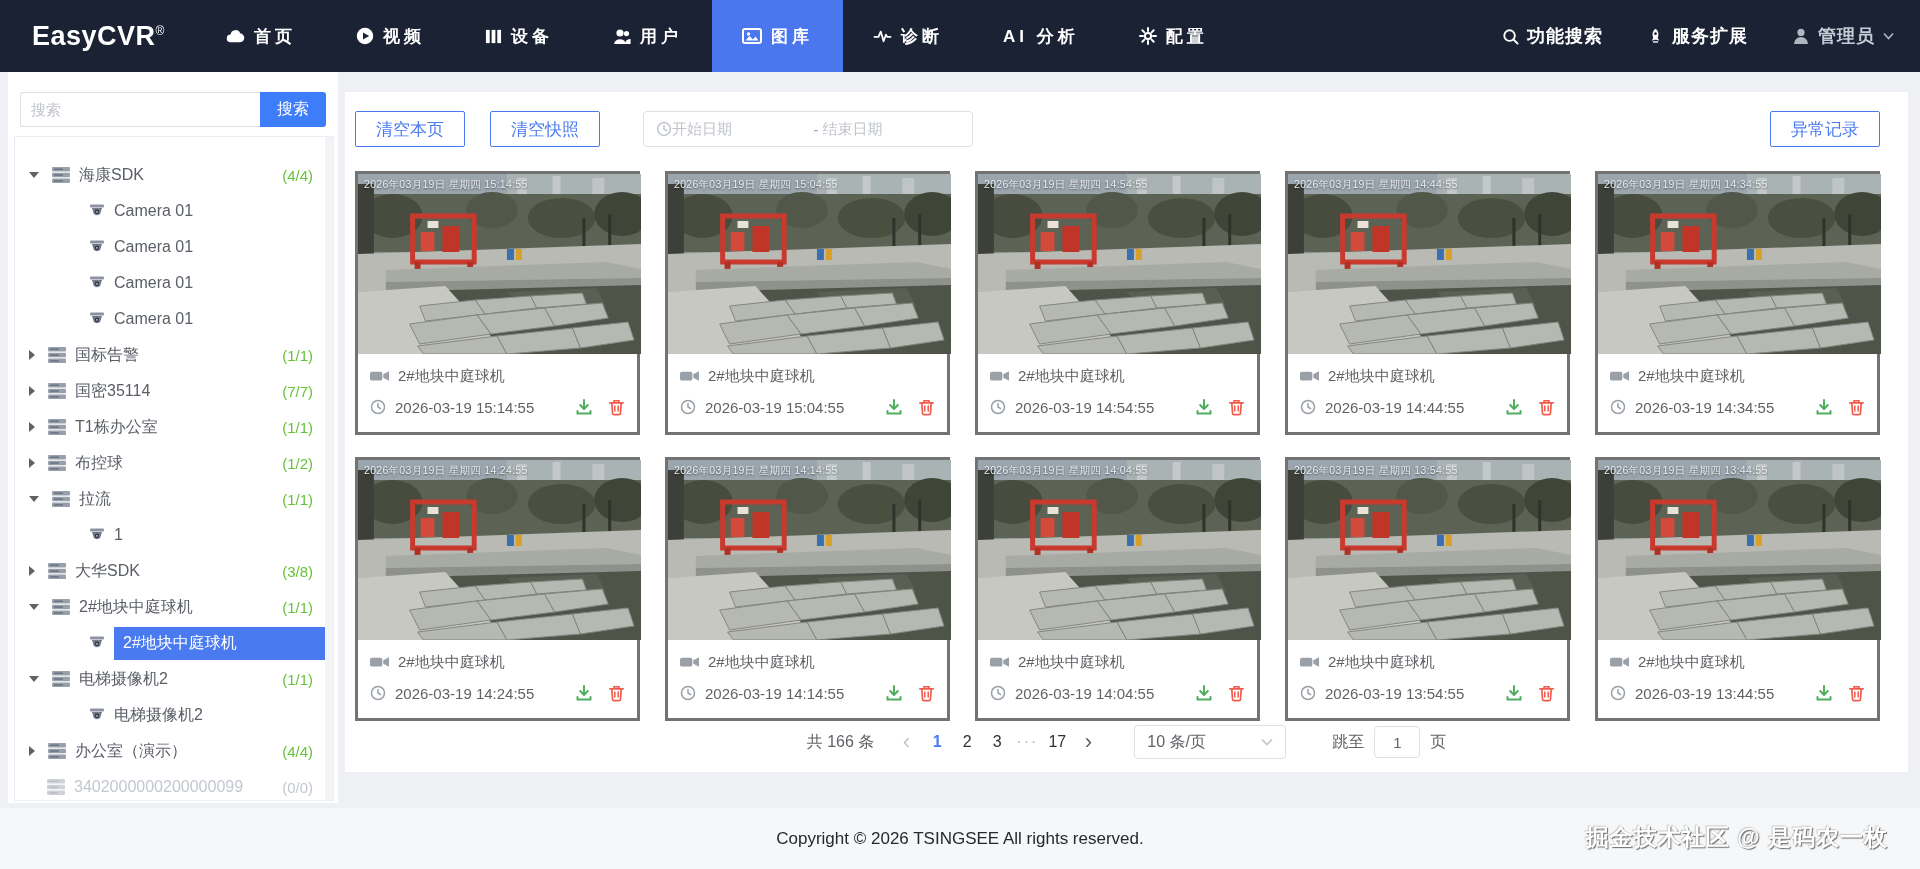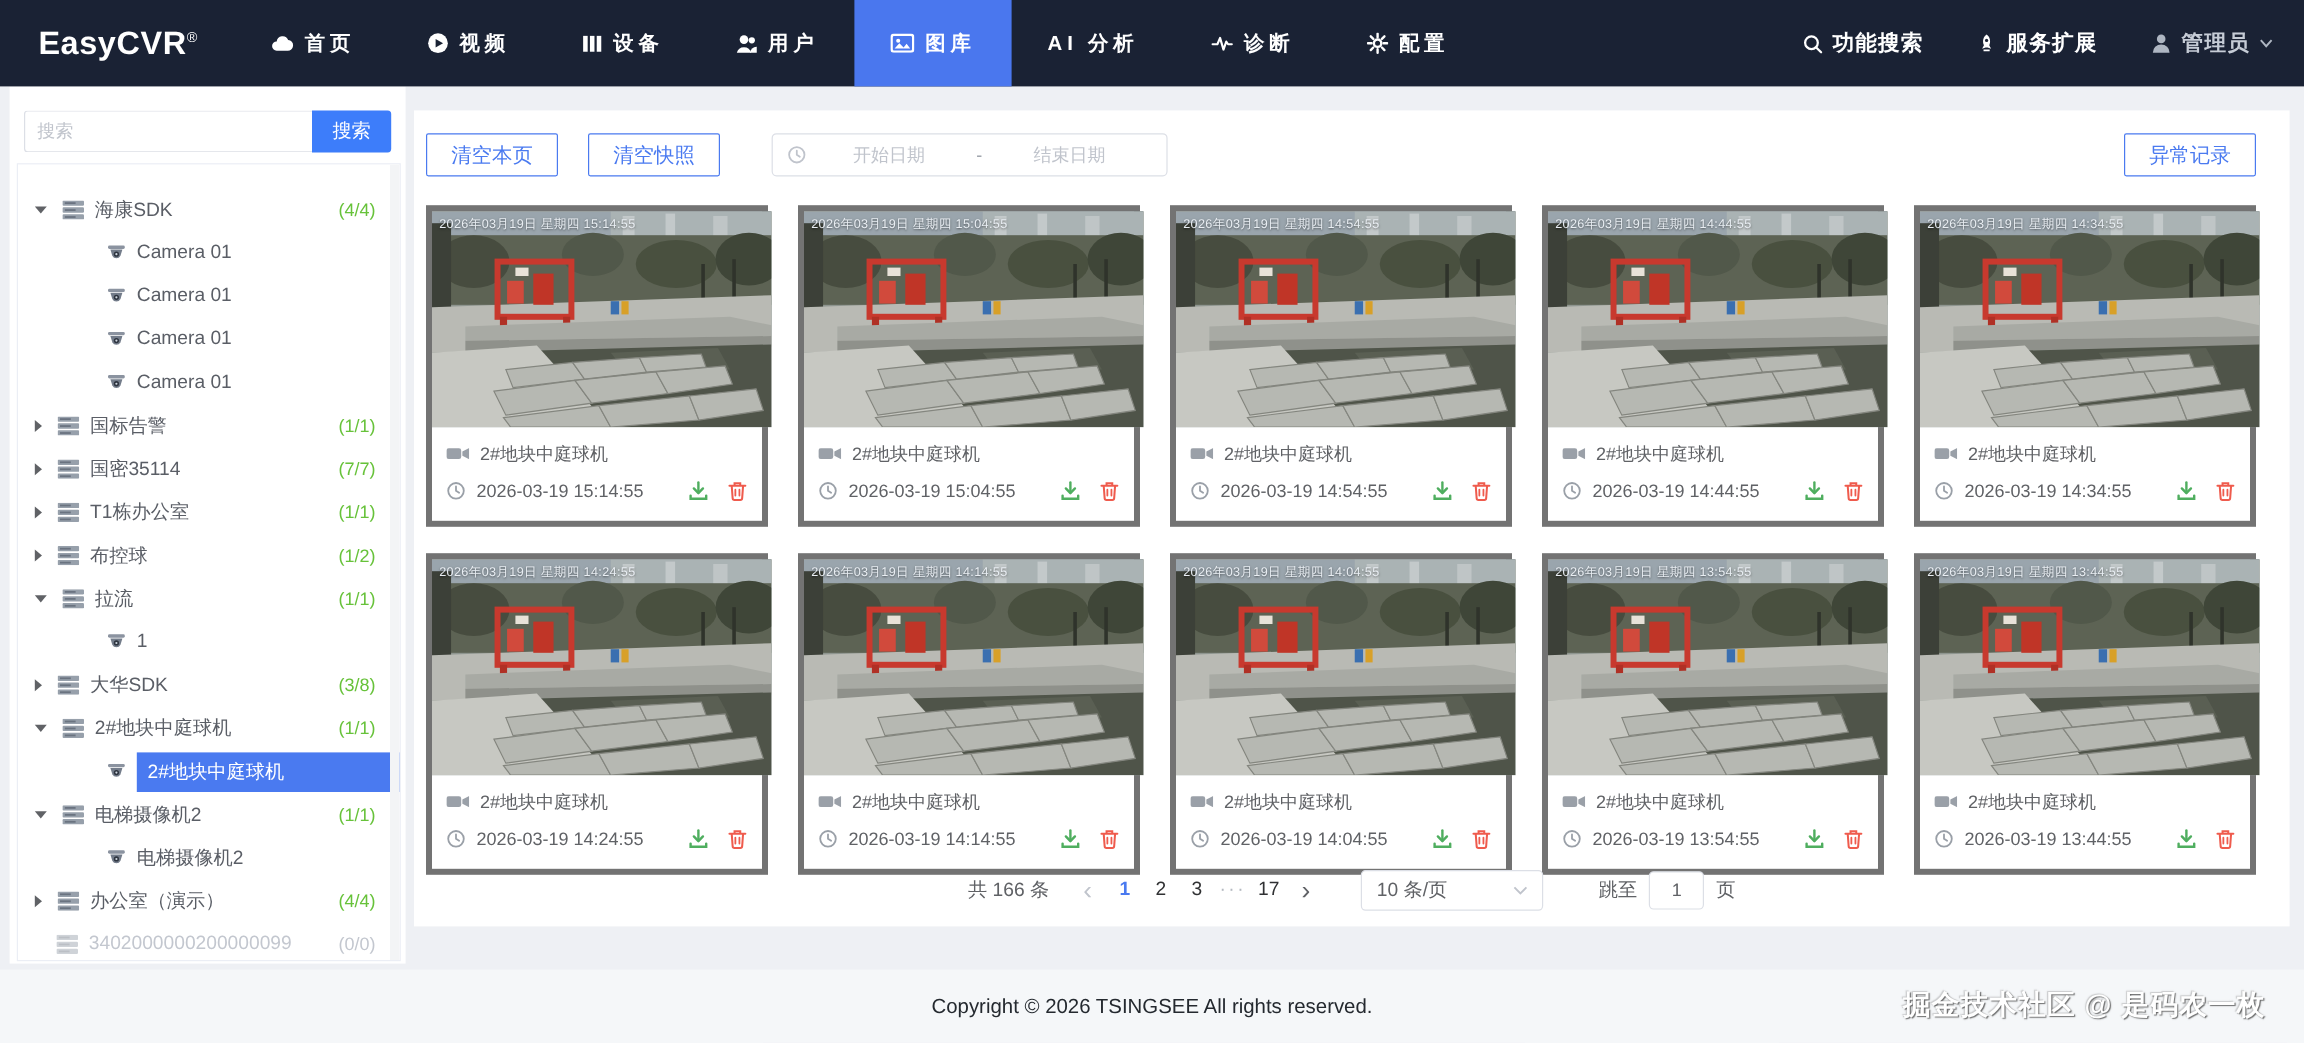--- a/index.html
+++ b/index.html
@@ -39,27 +39,27 @@
   .tree-row.disabled { color:#c3c7cf; }
   .tree-row.disabled .tree-count { color:#c3c7cf; }
   .tree-row.disabled .tree-ico { opacity:.45; }
 
   
   .main { position:absolute; left:345px; top:92px; width:1563px; height:680px; background:#fff; }
   .toolbar { position:absolute; top:19px; left:10px; right:28px; display:flex; align-items:center; }
   .btn-outline { width:110px; height:36px; border:1px solid #4a7af0; background:#fff; color:#4a7af0; font-size:17px; border-radius:2px; cursor:pointer; font-family:inherit; }
   .btn-gap { margin-left:25px; }
   .date-range { margin-left:43px; width:330px; height:36px; border:1px solid #dcdfe6; border-radius:4px; display:flex; align-items:center; padding:0 12px; color:#c0c4cc; font-size:15px; background:#fff; cursor:pointer; }
-  .date-range .ph { flex:1; text-align:center; }
+  .date-range .ph { flex:1; }
   .date-range .sep { color:#9aa0a8; padding:0 4px; }
   .btn-abnormal { margin-left:auto; }
 
   
   .grid { position:absolute; left:10px; top:79px; display:grid; grid-template-columns:repeat(5,285px); gap:22px 25px; }
-  .card { width:285px; border:5px solid #737373; background:#fff;text-align:center; }
+  .card { width:285px; border:3px solid #737373; background:#fff;text-align:center; }
   .thumb { position:relative; width:283px; height:180px; overflow:hidden; background:#8e958f; }
   .thumb svg.scene { display:block; width:100%; height:100%; }
   .osd { position:absolute; top:4px; left:6px; font-size:10.5px; color:#e9eef3; text-shadow:0 1px 2px rgba(0,0,0,.55); letter-spacing:.3px; white-space:nowrap; }
   .card-info { padding:7px 12px 9px 12px; }
   .ci-row { display:flex; align-items:center; gap:9px; color:#606266; font-size:15px; }
   .ci-row.r1 { height:30px; }
   .ci-row.r2 { height:32px; }
   .ci-actions { margin-left:auto; display:flex; align-items:center; gap:15px; }
   .ci-actions span { display:flex; cursor:pointer; }
 
@@ -164,27 +164,27 @@
     </div>
     <div class="nav-item active">
       <svg width="20" height="16" viewBox="0 0 20 16">
           <rect x="1" y="1" width="18" height="14" rx="2" fill="none" stroke="#fff" stroke-width="2"></rect>
           <circle cx="6.5" cy="6" r="1.7" fill="#fff"></circle>
           <path d="M3.5 12.5 l4-4.5 3.5 3.5 2.5-3 3 4z" fill="#fff"></path>
         </svg>
       <span>图库</span>
     </div>
     <div class="nav-item">
-      <span>AI 分析</span>
-    </div>
-    <div class="nav-item">
       <svg width="19" height="16" viewBox="0 0 20 18">
           <path d="M1 10 h4.5 L8 4 l3.2 11 2.6-7.5 1.7 2.5 H19" fill="none" stroke="#fff" stroke-width="2" stroke-linejoin="round" stroke-linecap="round"></path>
         </svg>
       <span>诊断</span>
+    </div>
+    <div class="nav-item">
+      <span>AI 分析</span>
     </div>
     <div class="nav-item">
       <svg width="18" height="18" viewBox="0 0 18 18">
           <circle cx="9" cy="9" r="3.1" fill="none" stroke="#fff" stroke-width="2"></circle>
           <path d="M9 1 v3 M9 14 v3 M1 9 h3 M14 9 h3 M3.3 3.3 l2.1 2.1 M12.6 12.6 l2.1 2.1 M14.7 3.3 l-2.1 2.1 M5.4 12.6 l-2.1 2.1" stroke="#fff" stroke-width="2" stroke-linecap="round"></path>
         </svg>
       <span>配置</span>
     </div>
   </div>
   <div class="nav-right">

